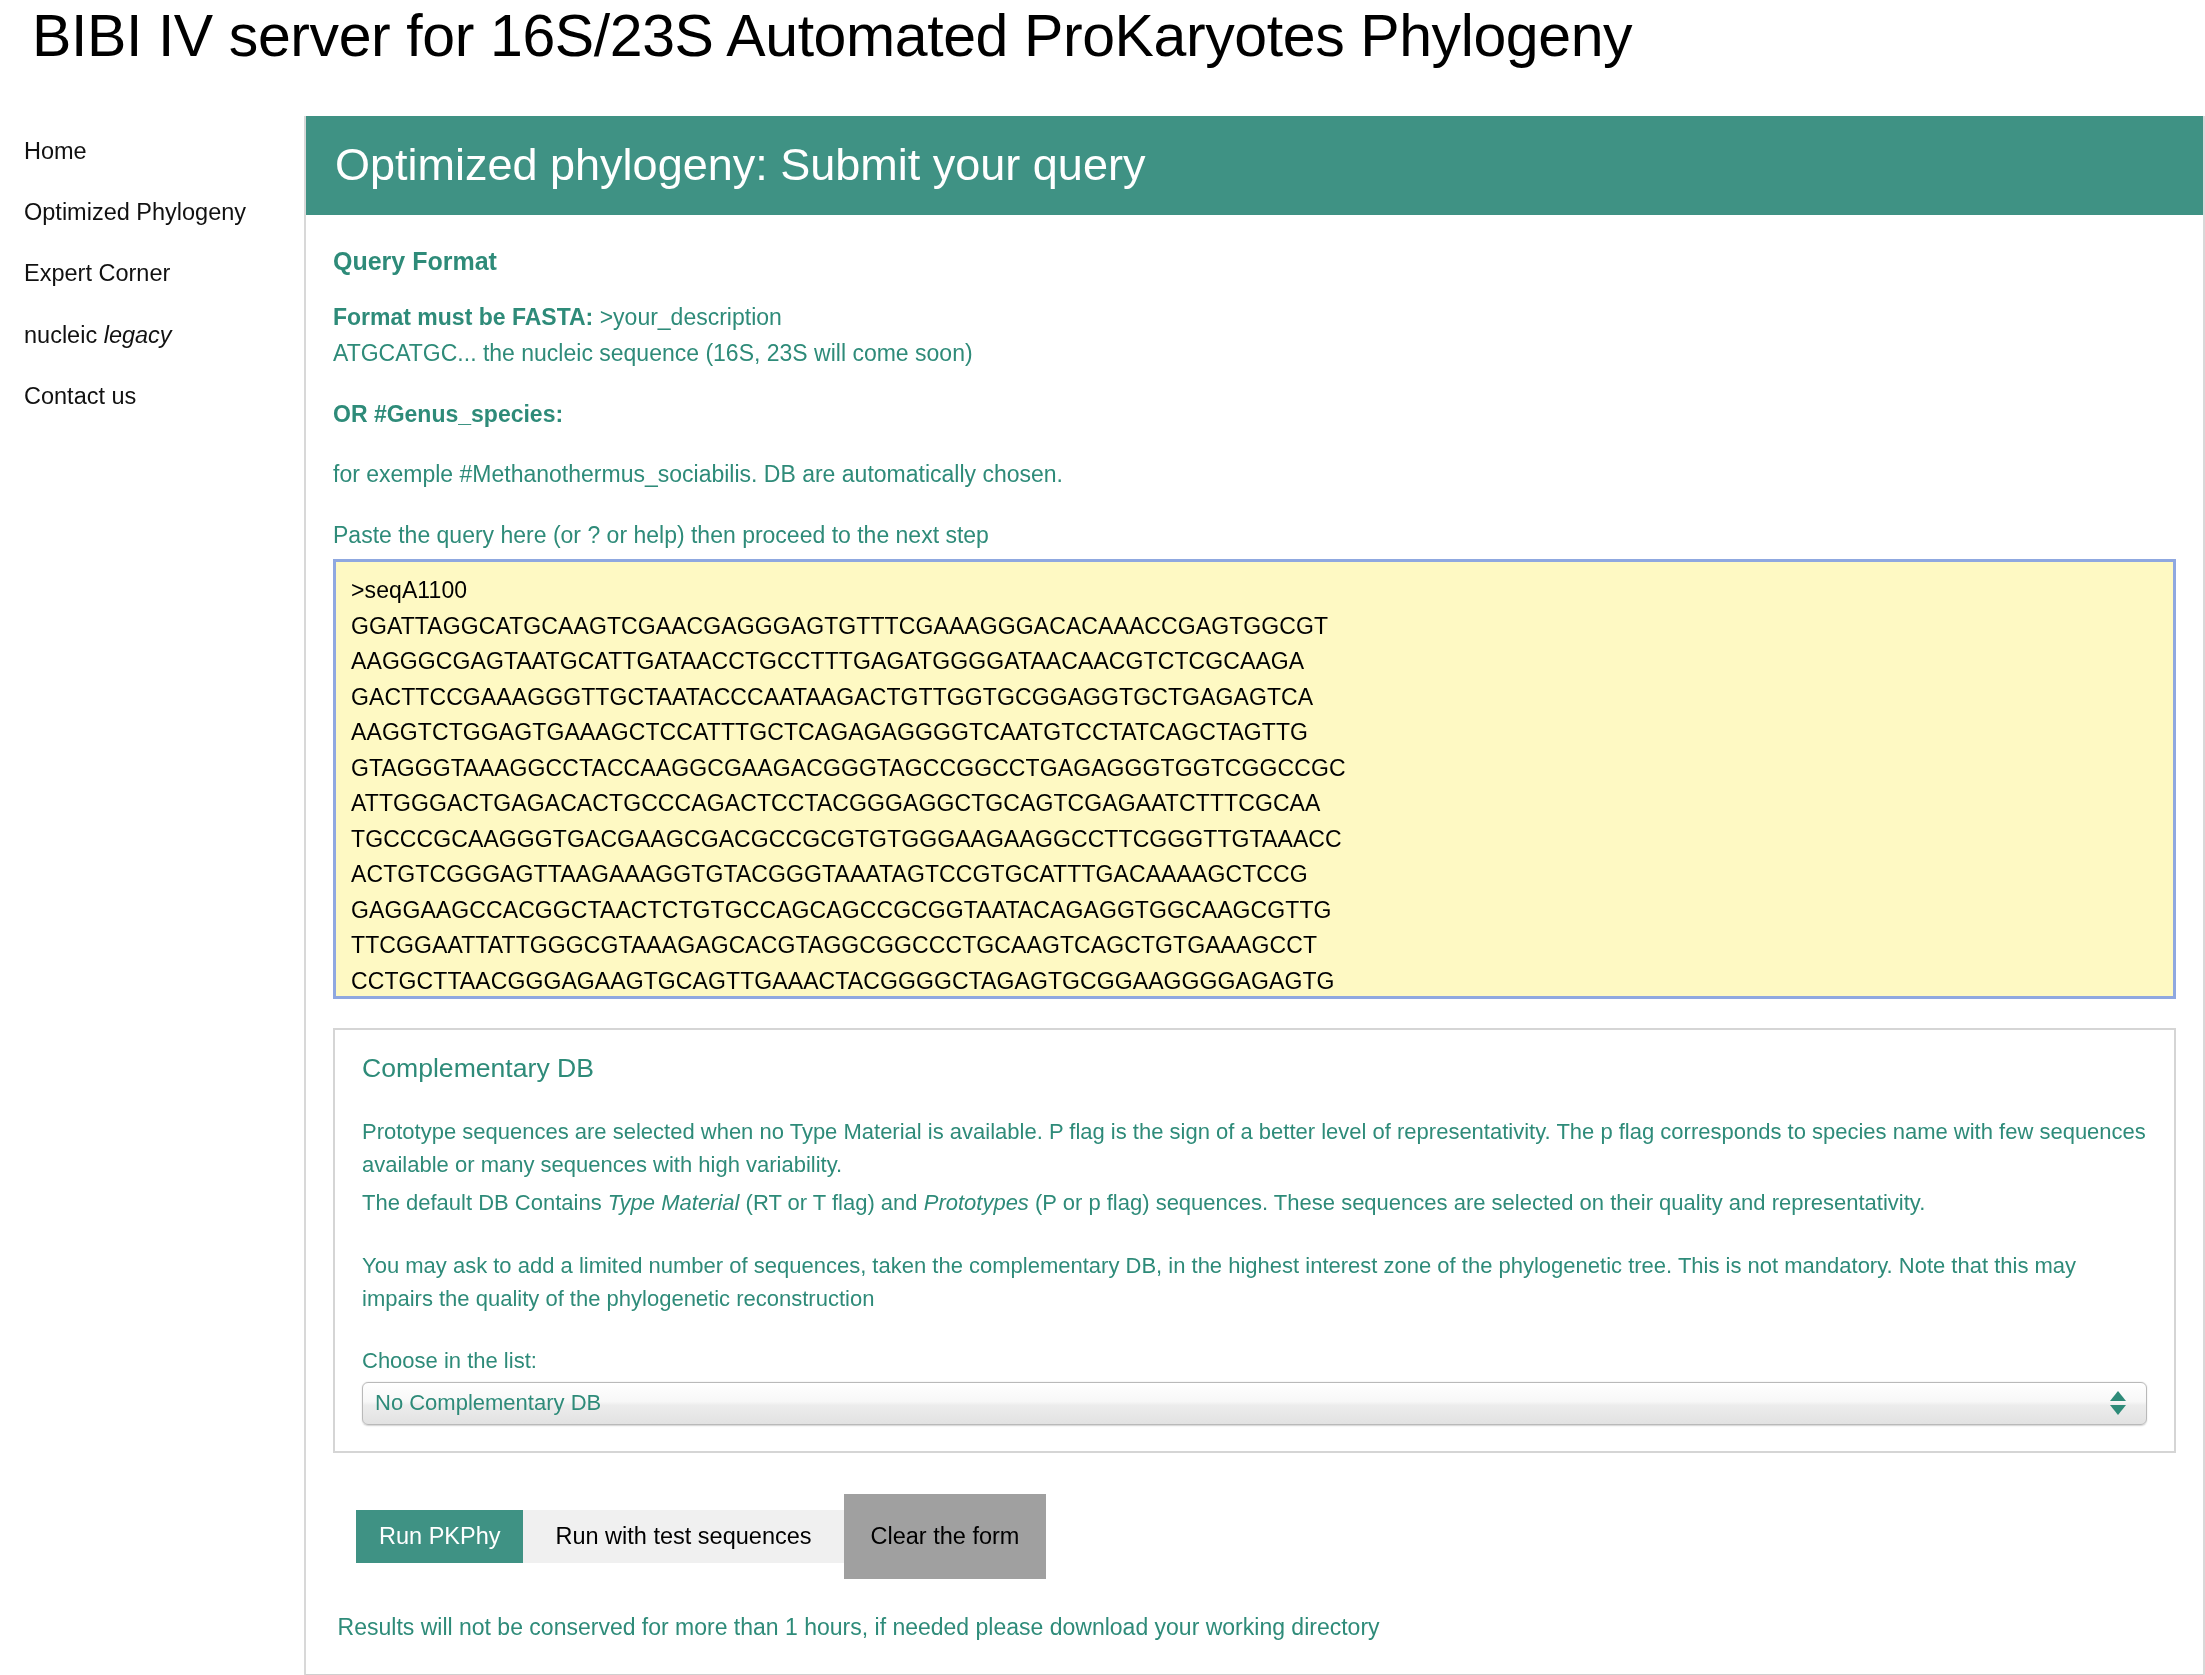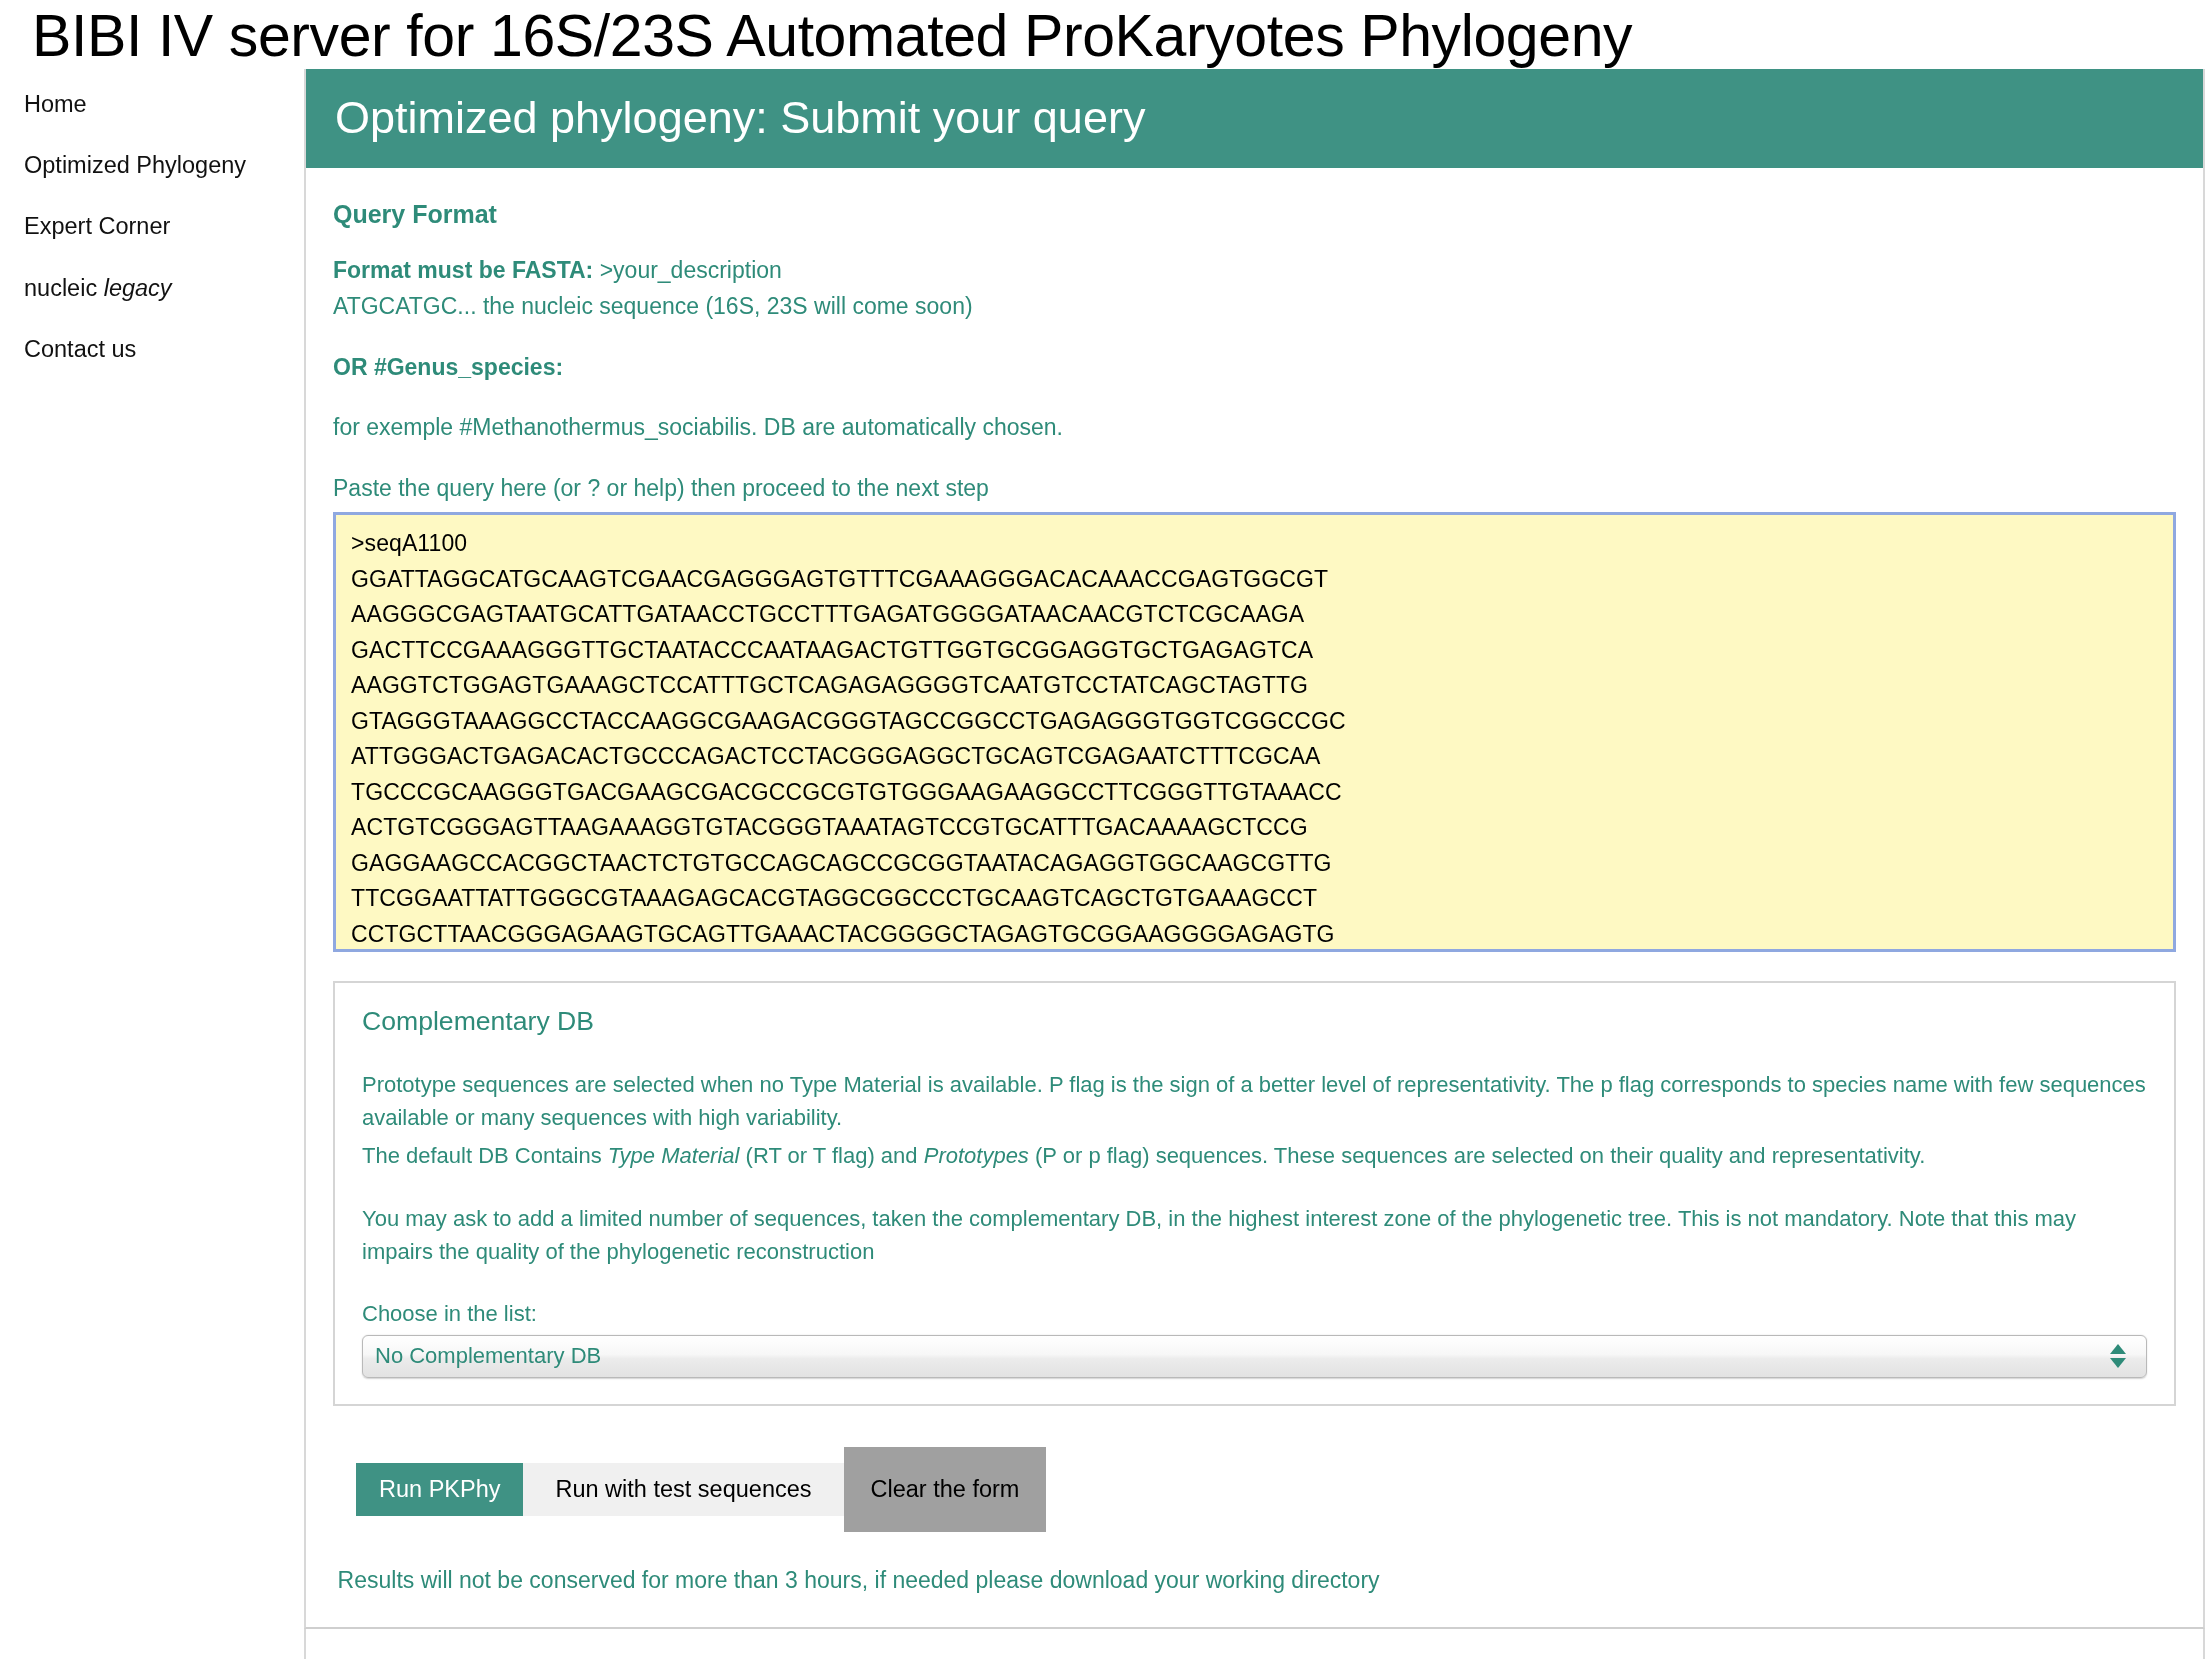--- a/index.html
+++ b/index.html
@@ -23,20 +23,21 @@
     letter-spacing: -0.4px;
     padding: 3px 0 0 32px;
     line-height: 1.12;
     white-space: nowrap;
   }
 
   
   #layout {
     display: flex;
     align-items: flex-start;
+    margin-top: 47px;
   }
 
   
   #sidebar {
     width: 304px;
     flex: 0 0 304px;
     padding-top: 21px;
     box-sizing: border-box;
   }
   .nav-item {
@@ -301,20 +302,20 @@
           </span>
         </div>
       </div>
 
       <div id="button-row">
         <button class="btn btn-primary">Run PKPhy</button>
         <button class="btn btn-light">Run with test sequences</button>
         <button class="btn btn-grey">Clear the form</button>
       </div>
 
-      <div id="results-note">Results will not be conserved for more than 3 hours, if needed please download your working directory</div>
+      <div id="results-note">Results will not be conserved for more than 1 hours, if needed please download your working directory</div>
 
     </div>
   </section>
 </div>
 
 <div id="panel-bottom-stub"></div>
 
 
 </body></html>

